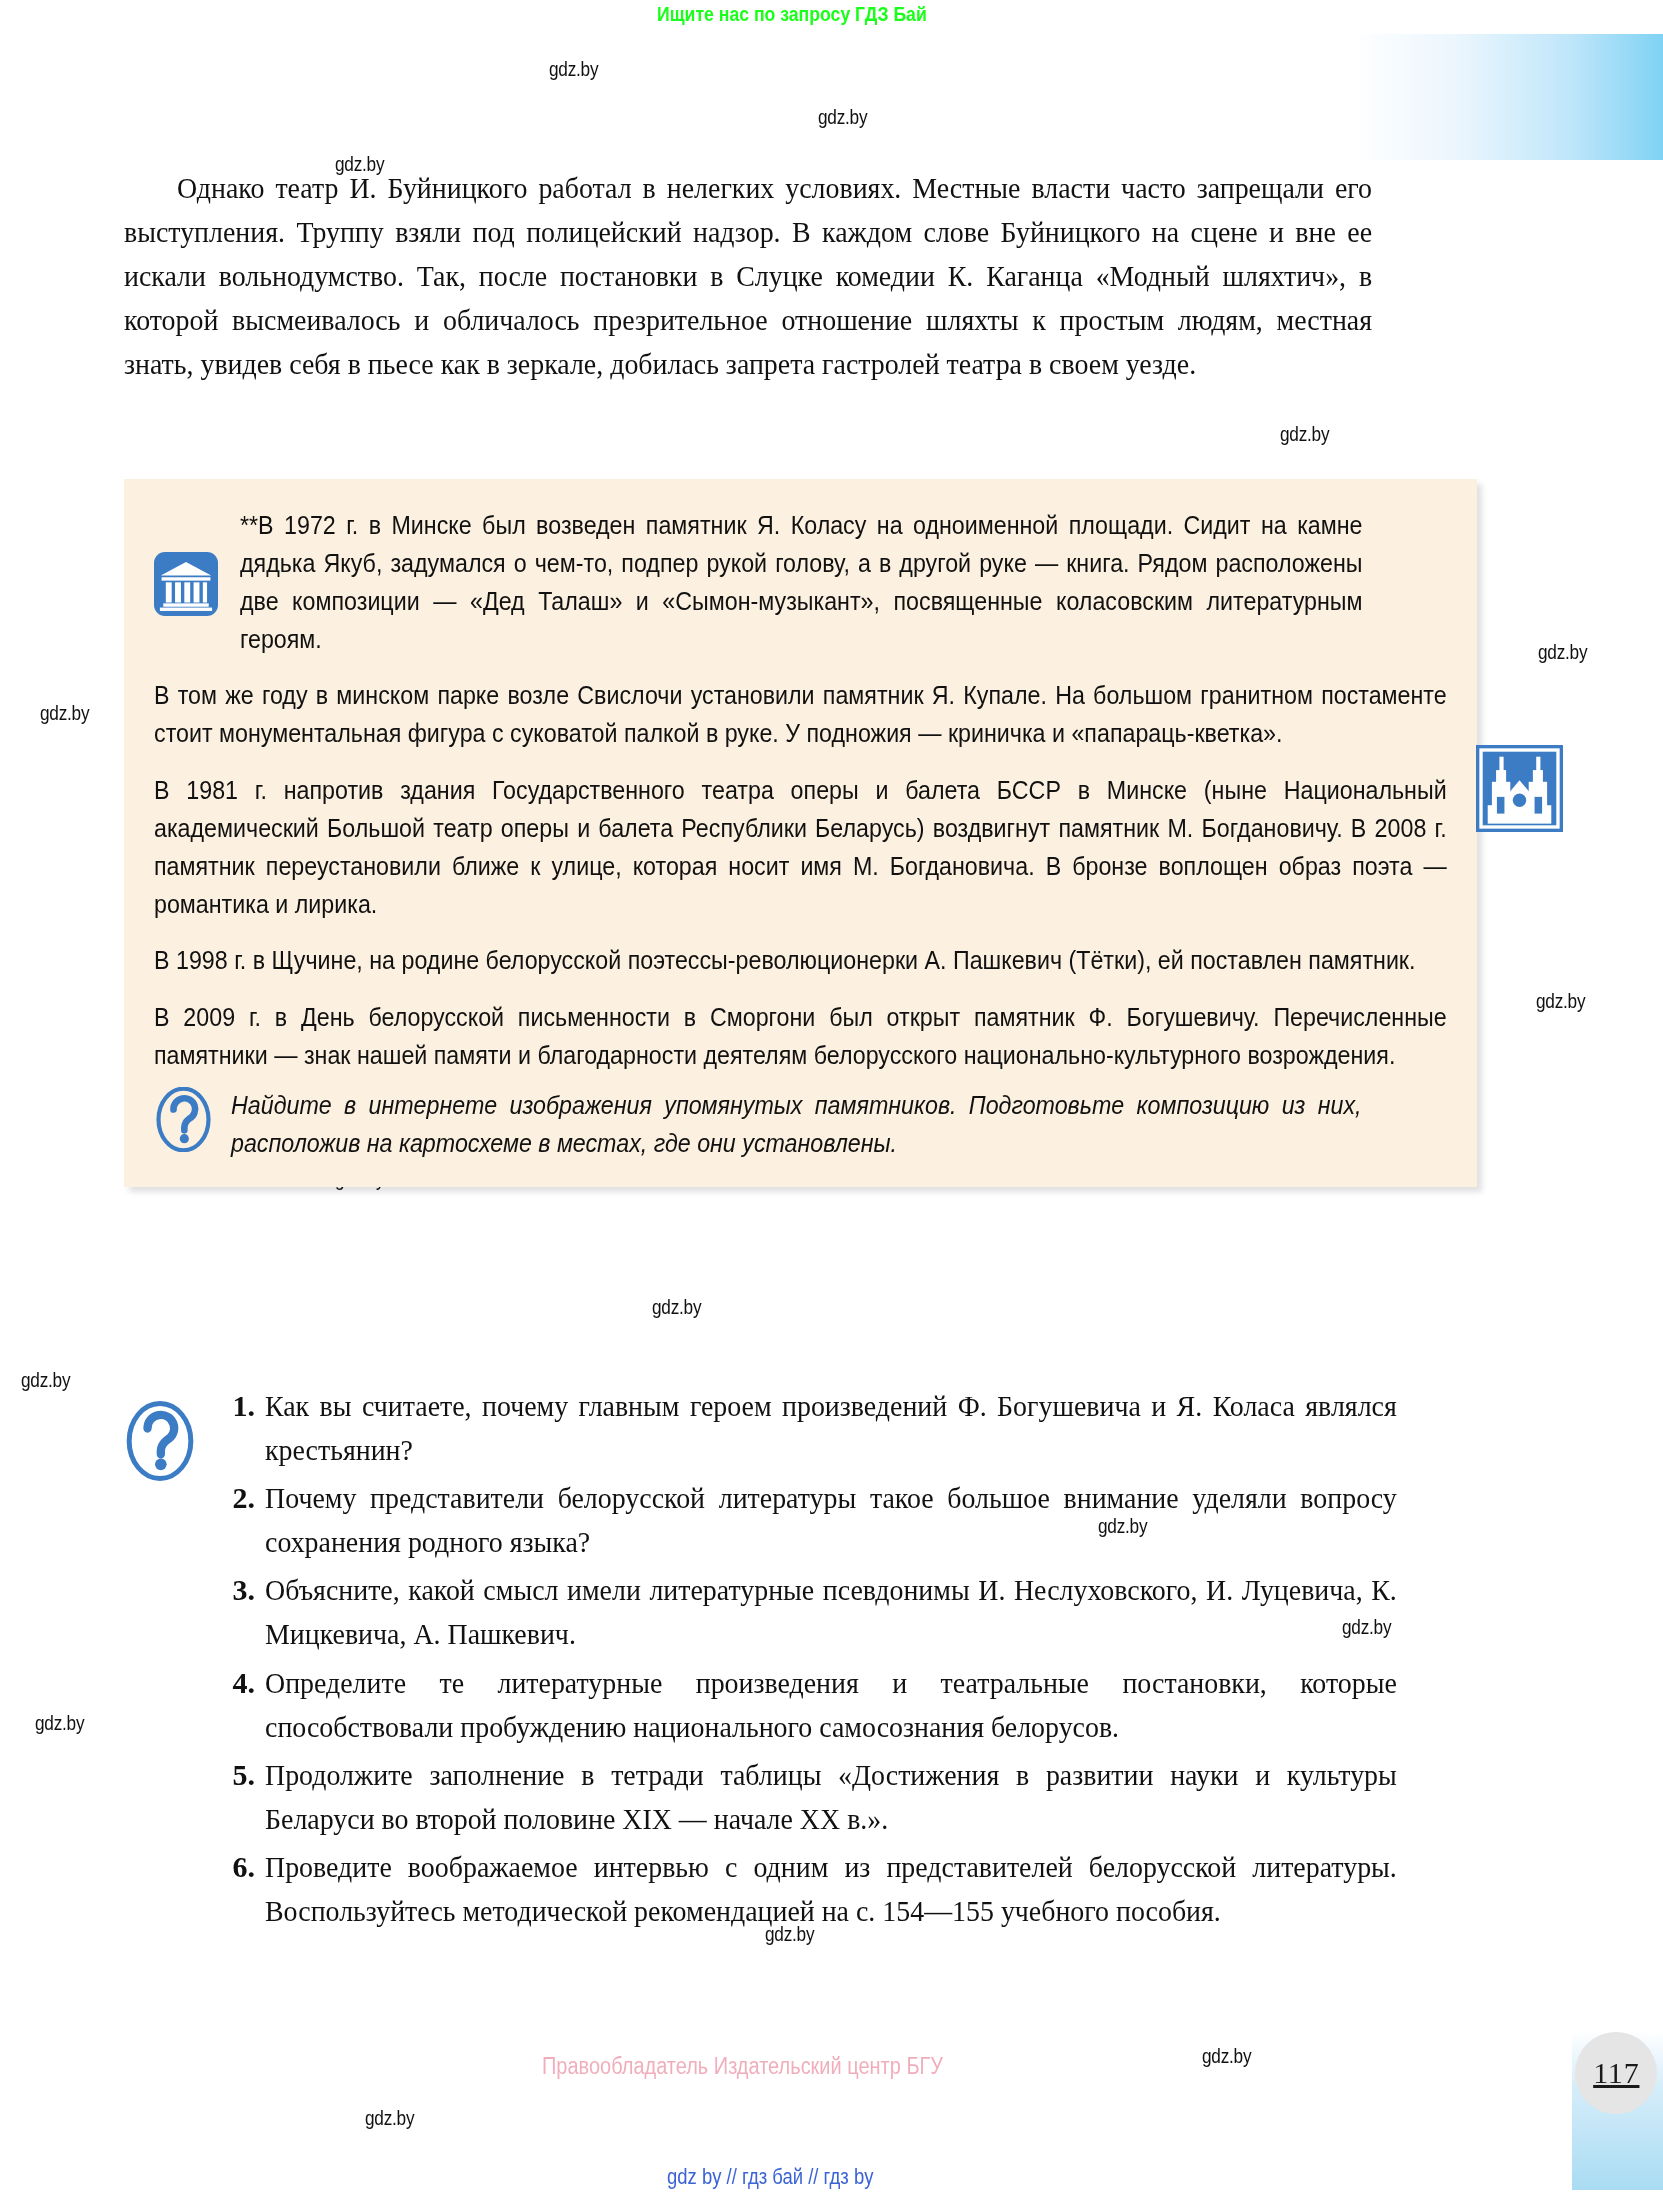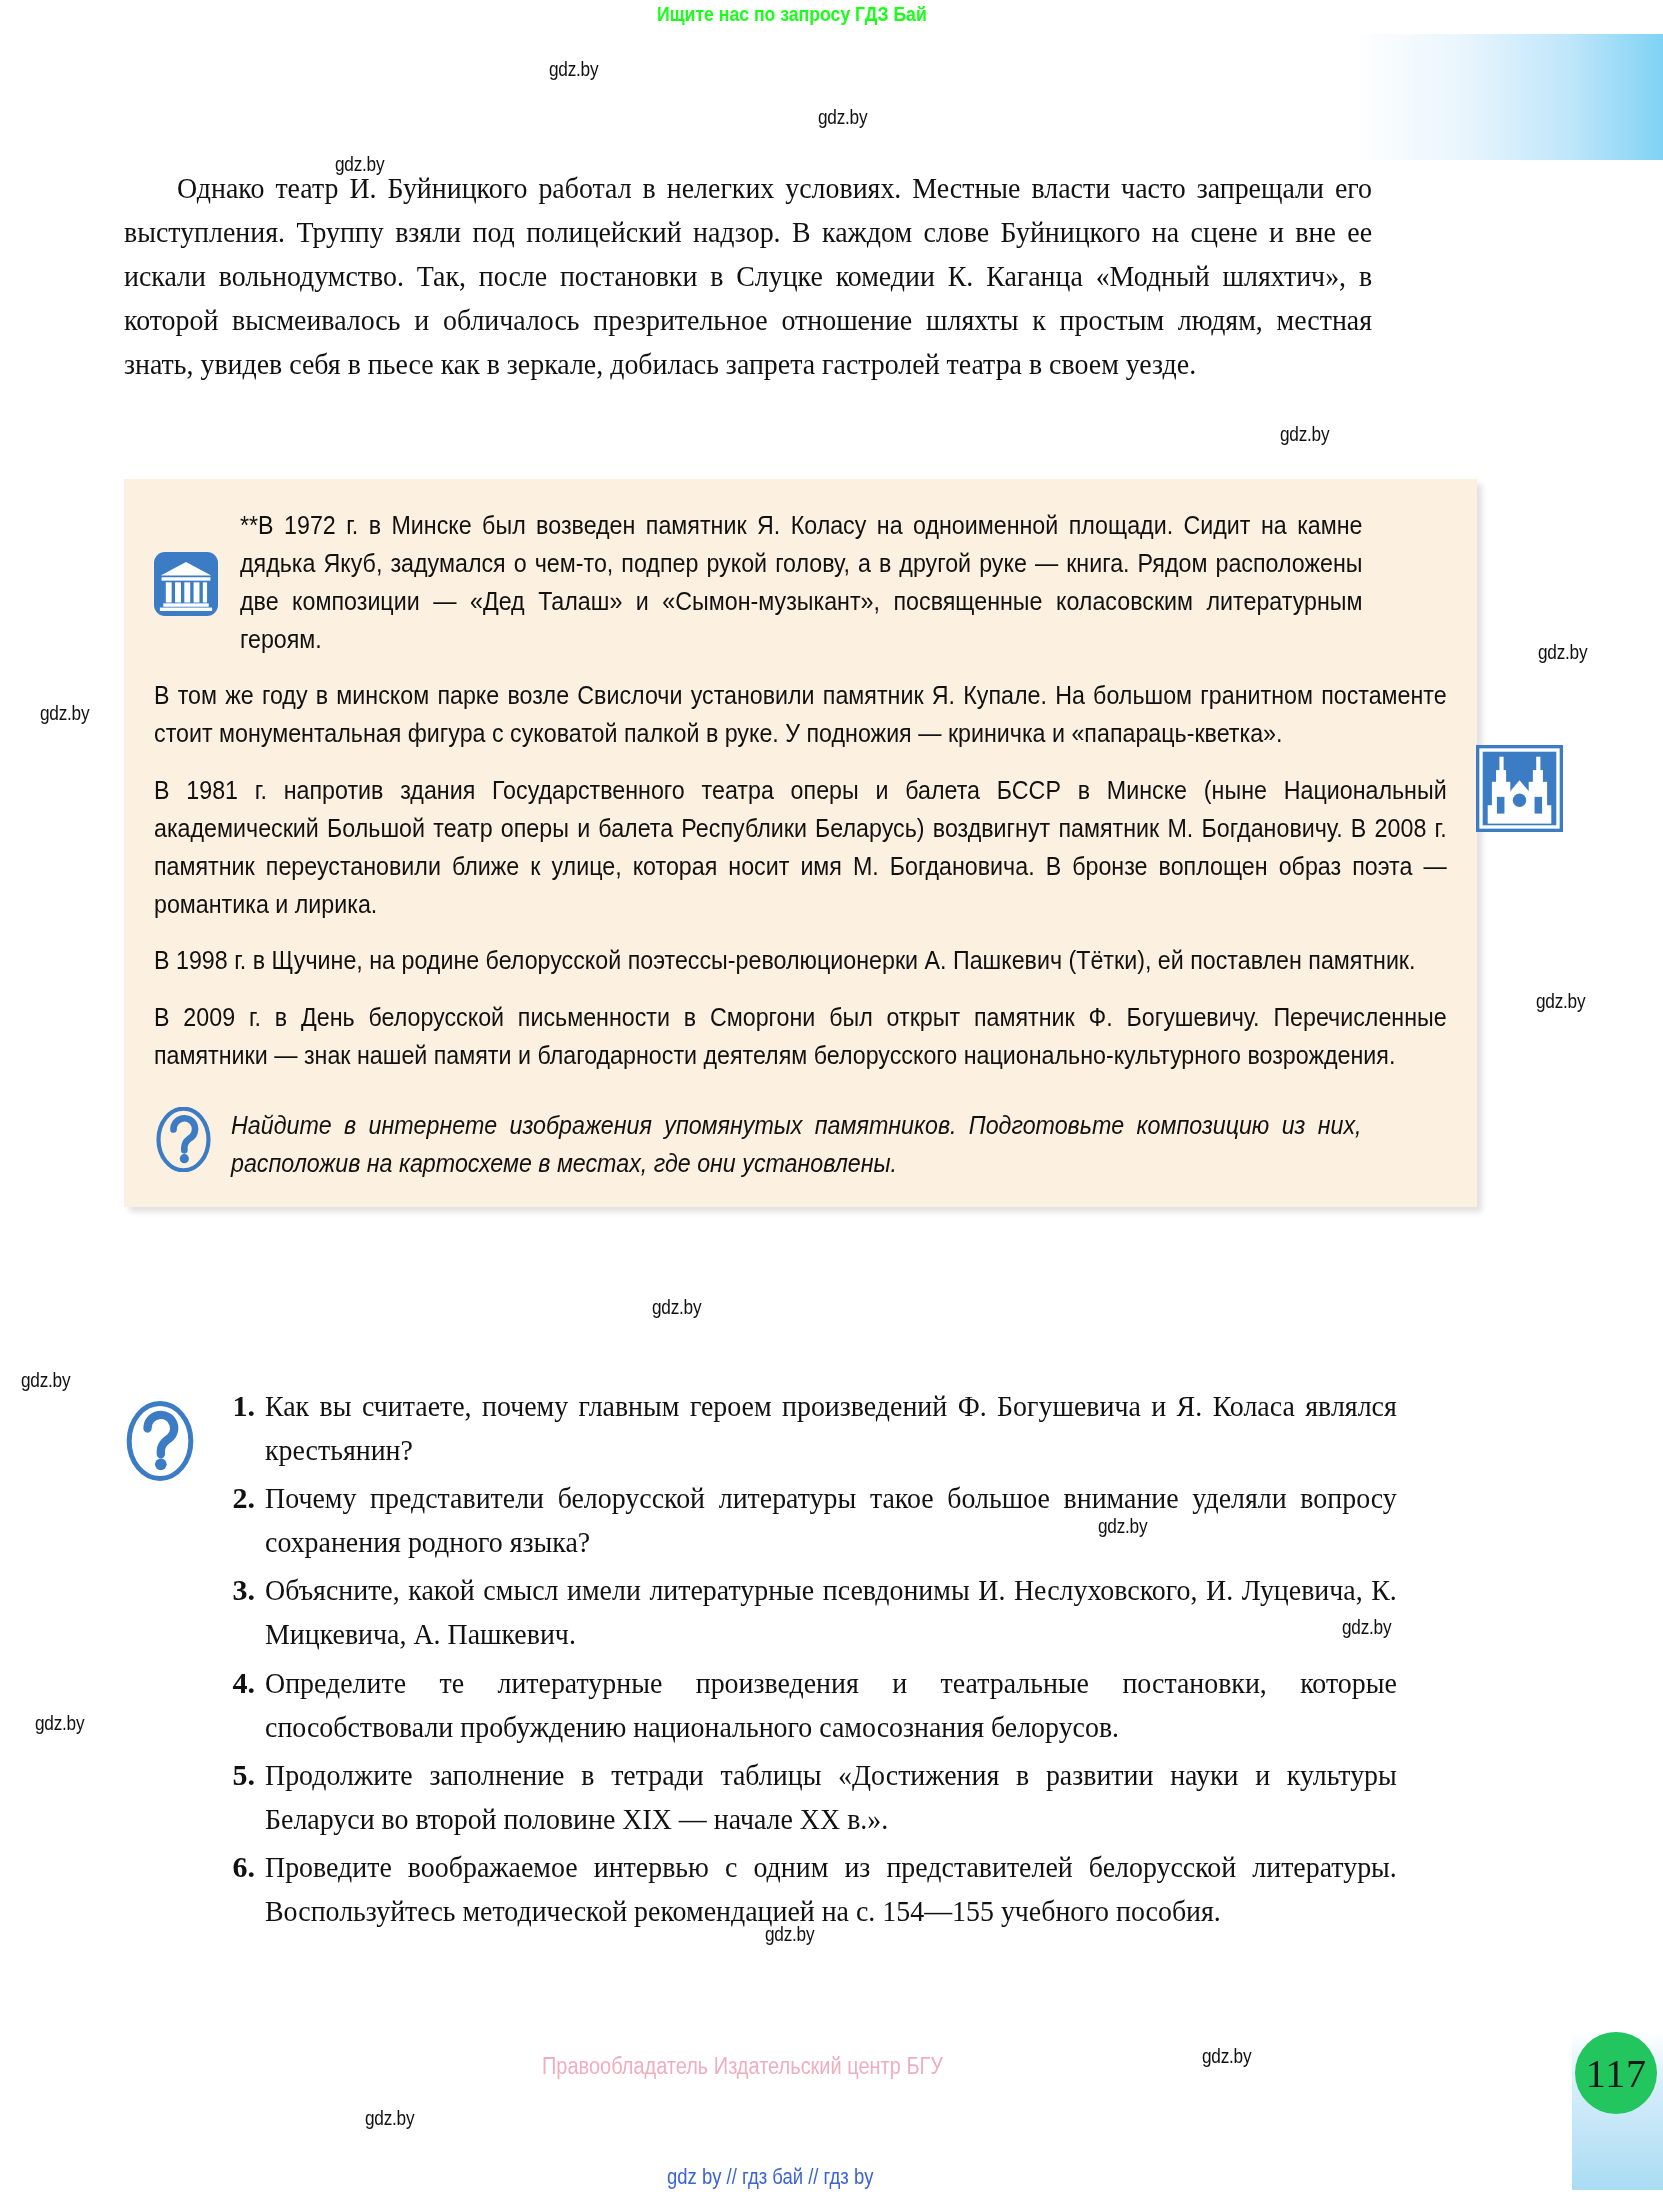--- a/index.html
+++ b/index.html
@@ -33,28 +33,29 @@
     height: 159px;
     background: linear-gradient(to bottom, #ffffff 0%, #d6edfa 34%, #a9dcf3 100%);
   }
   .page-number-circle {
     position: absolute;
     right: 6.7px;
     bottom: 91px;
     width: 82px;
     height: 82px;
     border-radius: 50%;
-    background: #22c55e;
+    background: #e5e5e5;
     display: flex;
     align-items: center;
     justify-content: center;
     font-family: "Liberation Serif", serif;
-    font-size: 40px;
+    font-size: 30px;
     color: #1a1a1a;
     letter-spacing: 0.8px;
+    text-decoration: underline;
   }
 
   
   .wm {
     position: absolute;
     font-family: "Liberation Sans", sans-serif;
     font-size: 21px;
     color: #111111;
     white-space: nowrap;
     transform: scaleX(0.82);
@@ -139,21 +140,21 @@
     text-align: justify;
     color: #111111;
     margin-top: 18.4px;
     transform: scaleX(0.93);
     transform-origin: left top;
     width: 107.5%;
   }
   .info-task-row {
     display: flex;
     align-items: flex-start;
-    margin-top: 32px;
+    margin-top: 12px;
   }
   .qmark-icon {
     flex: 0 0 auto;
     width: 59px;
     height: 65px;
     margin-right: 18.4px;
     margin-top: 1.7px;
   }
   .info-task-text {
     flex: 1 1 auto;

